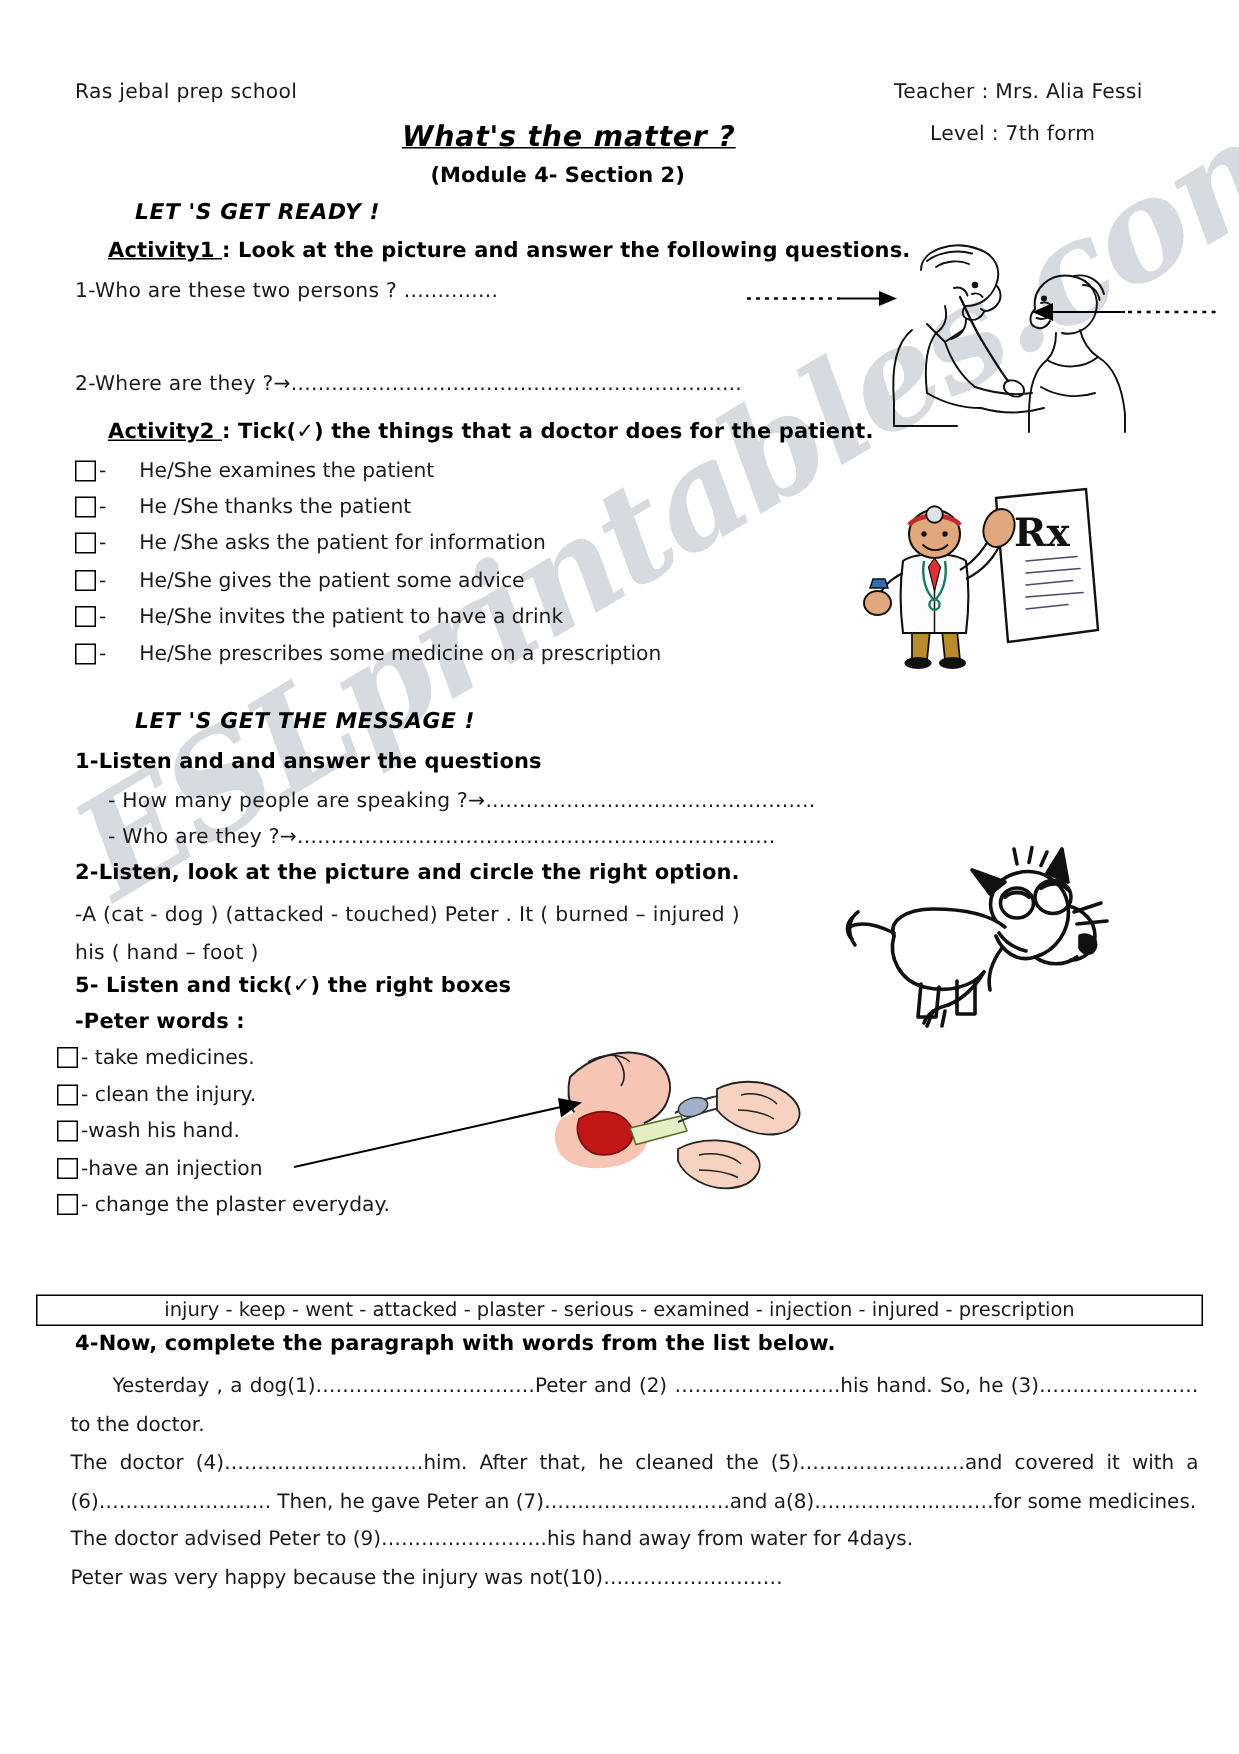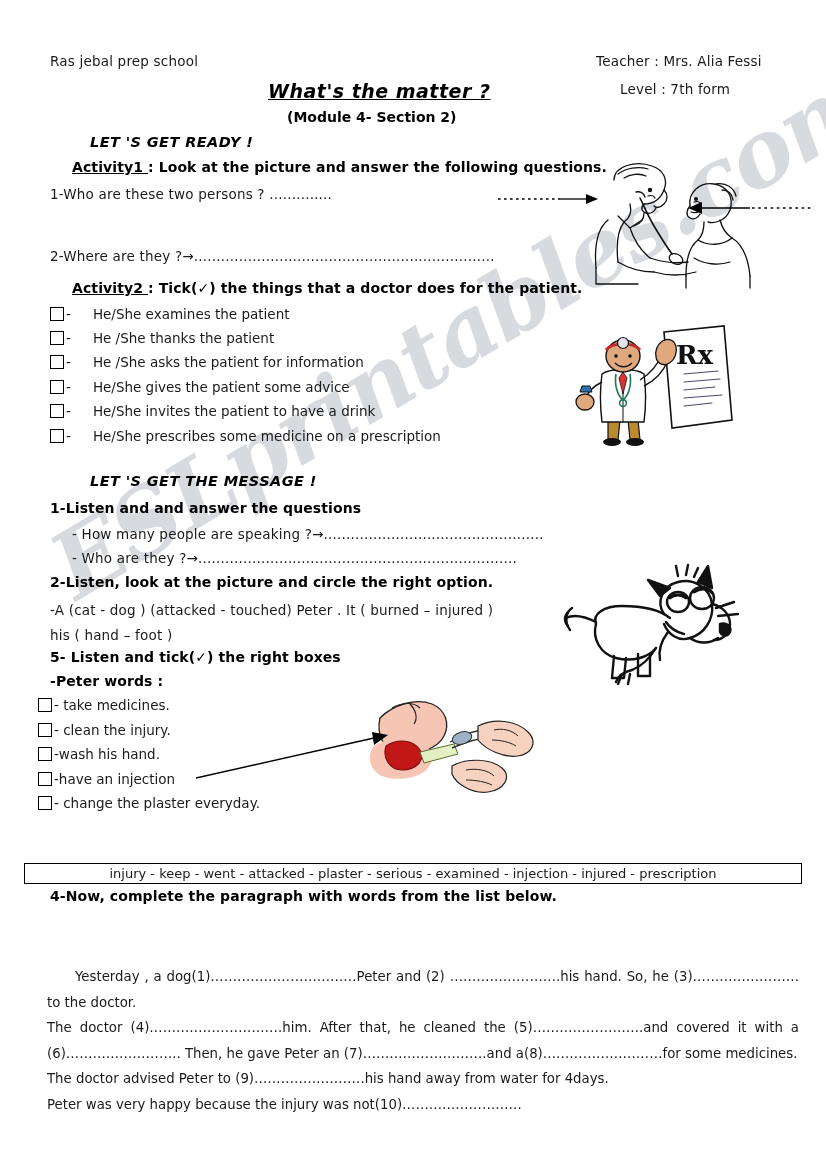--- a/index.html
+++ b/index.html
@@ -167,21 +167,21 @@
     color: #1a1a1a;
     text-align: center;
     white-space: nowrap;
     overflow: hidden;
     background: #fff;
     z-index: 10;
   }
 
   #para {
     position: absolute;
-    left: 47px; top: 964px;
+    left: 47px; top: 912px;
     width: 752px;
     font-family: "DejaVu Sans", sans-serif;
     font-size: 13.3px;
     line-height: 25.5px;
     color: #1a1a1a;
     text-align: justify;
     z-index: 10;
   }
   #para p { margin: 0; }
   #para .indent { text-indent: 28px; }

